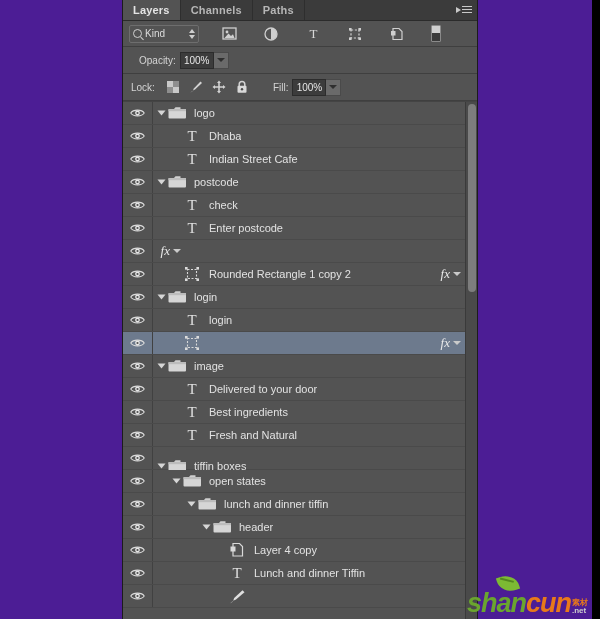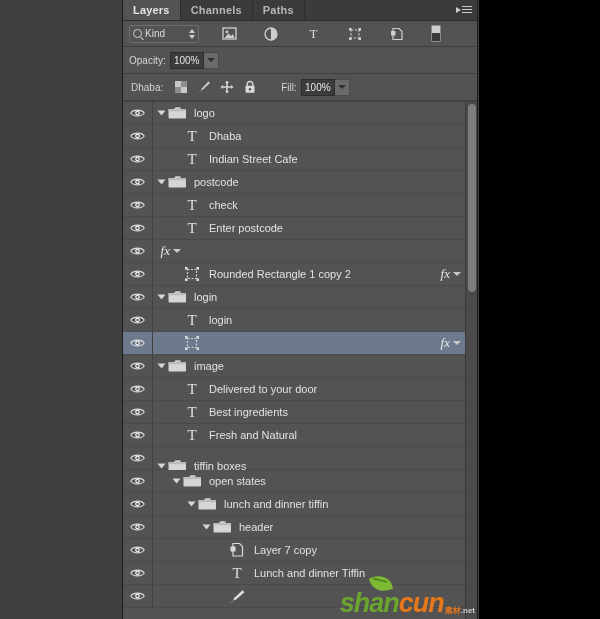--- a/index.html
+++ b/index.html
@@ -2,21 +2,21 @@
 <html><head>
 <meta charset="utf-8">
 <style>
   * { box-sizing: border-box; margin: 0; padding: 0; }
   html, body {
     width: 600px; height: 619px;
     background: #000000;
     font-family: "Liberation Sans", sans-serif;
     overflow: hidden;
   }
-  #root { position: relative; width: 479px; height: 619px; background: #404040; }
+  #root { position: relative; width: 592px; height: 619px; background: #4c1d95; }
 
   
   .panel {
     position: absolute;
     left: 122px; top: 0; width: 356px; height: 619px;
     background: #535353;
     display: flex; flex-direction: column;
     border-left: 1px solid #1c1c1c;
     border-right: 1px solid #1c1c1c;
   }
@@ -124,21 +124,21 @@
   .blend-select {
     width: 118px; height: 18px;
     background: #535353;
     border: 1px solid #6e6e6e; border-radius: 2px;
     display: flex; align-items: center;
     padding: 0 4px;
     color: #e0e0e0; font-size: 10px;
     cursor: pointer;
   }
   .blend-select span { flex: 1; }
-  .lbl { color: #d4d4d4; font-size: 10px; margin-right: 4px; white-space: nowrap; }
+  .lbl { color: #d4d4d4; font-size: 10px; margin-left: 10px; margin-right: 4px; white-space: nowrap; }
   .numbox {
     height: 17px; min-width: 34px;
     background: #3c3c3c; border: 1px solid #2c2c2c;
     color: #e6e6e6; font-size: 10px;
     display: flex; align-items: center; justify-content: center;
     padding: 0 3px;
     cursor: text;
   }
   .numarrow {
     width: 15px; height: 17px;
@@ -224,21 +224,21 @@
     width: 20px; height: 17px;
     background: #7cba33;
     border-radius: 0 80% 0 80%;
     transform: rotate(-18deg);
   }
   .wm-leaf:after {
     content: ""; position: absolute; left: 3px; top: 4px;
     width: 14px; height: 2px; background: #53871f;
     transform: rotate(32deg);
   }
-  .wm-right { margin-left: 1px; display: flex; justify-content: flex-end; padding-bottom: 2px; }
+  .wm-right { margin-left: 1px; display: flex; flex-direction: column; justify-content: flex-end; padding-bottom: 2px; }
   .wm-cn { color: #e8791a; font-size: 8px; font-weight: bold; line-height: 8px; }
   .wm-net { color: #cfcfcf; font-size: 8px; font-weight: bold; line-height: 8px; }
 </style>
 </head>
 <body>
 
 <div id="root">
   <div class="panel">
 
     <div class="tabstrip">
@@ -308,21 +308,21 @@
 
     <div class="blendrow">
       <span class="lbl">Opacity:</span>
       <div class="numbox">100%</div>
       <div class="numarrow">
           <i></i>
         </div>
     </div>
 
     <div class="lockrow">
-      <span class="lbl" style="margin-left:2px">Dhaba:</span>
+      <span class="lbl" style="margin-left:2px">Lock:</span>
       <div class="lock-icons">
         <div class="lk">
           <svg width="12" height="12" viewBox="0 0 12 12">
             <rect width="12" height="12" fill="#8e8e8e"></rect>
             <rect x="0" y="0" width="6" height="6" fill="#c9c9c9"></rect>
             <rect x="6" y="6" width="6" height="6" fill="#c9c9c9"></rect>
           </svg>
         </div>
         <div class="lk">
           <svg width="14" height="14" viewBox="0 0 14 14">
@@ -745,21 +745,21 @@
               </svg>
             </div>
             <div class="content" style="padding-left: 66px;">
               <span style="width: 8px; flex: 0 0 auto;"></span>
               <span class="thumb">
                 <svg width="16" height="16" viewBox="0 0 16 16">
                   <path d="M4 1.5 H10.5 L13.5 4.5 V14 H4 Z" fill="none" stroke="#dadada" stroke-width="1.2"></path>
                   <rect x="1.5" y="4.5" width="5" height="5" fill="#dadada"></rect>
                 </svg>
               </span>
-              <span class="name">Layer 7 copy</span>
+              <span class="name">Layer 4 copy</span>
             </div>
             <div class="fxcell"></div>
           </div>
           <div class="row">
             <div class="eyecell">
               <svg width="15" height="10" viewBox="0 0 15 10">
                 <path d="M0.8 5 C3 1.2 12 1.2 14.2 5 C12 8.8 3 8.8 0.8 5 Z" fill="none" stroke="#dcdcdc" stroke-width="1.1"></path>
                 <circle cx="7.5" cy="5" r="2.4" fill="#e6e6e6"></circle>
                 <circle cx="7.5" cy="5" r="1.1" fill="#4f4f4f"></circle>
               </svg>

